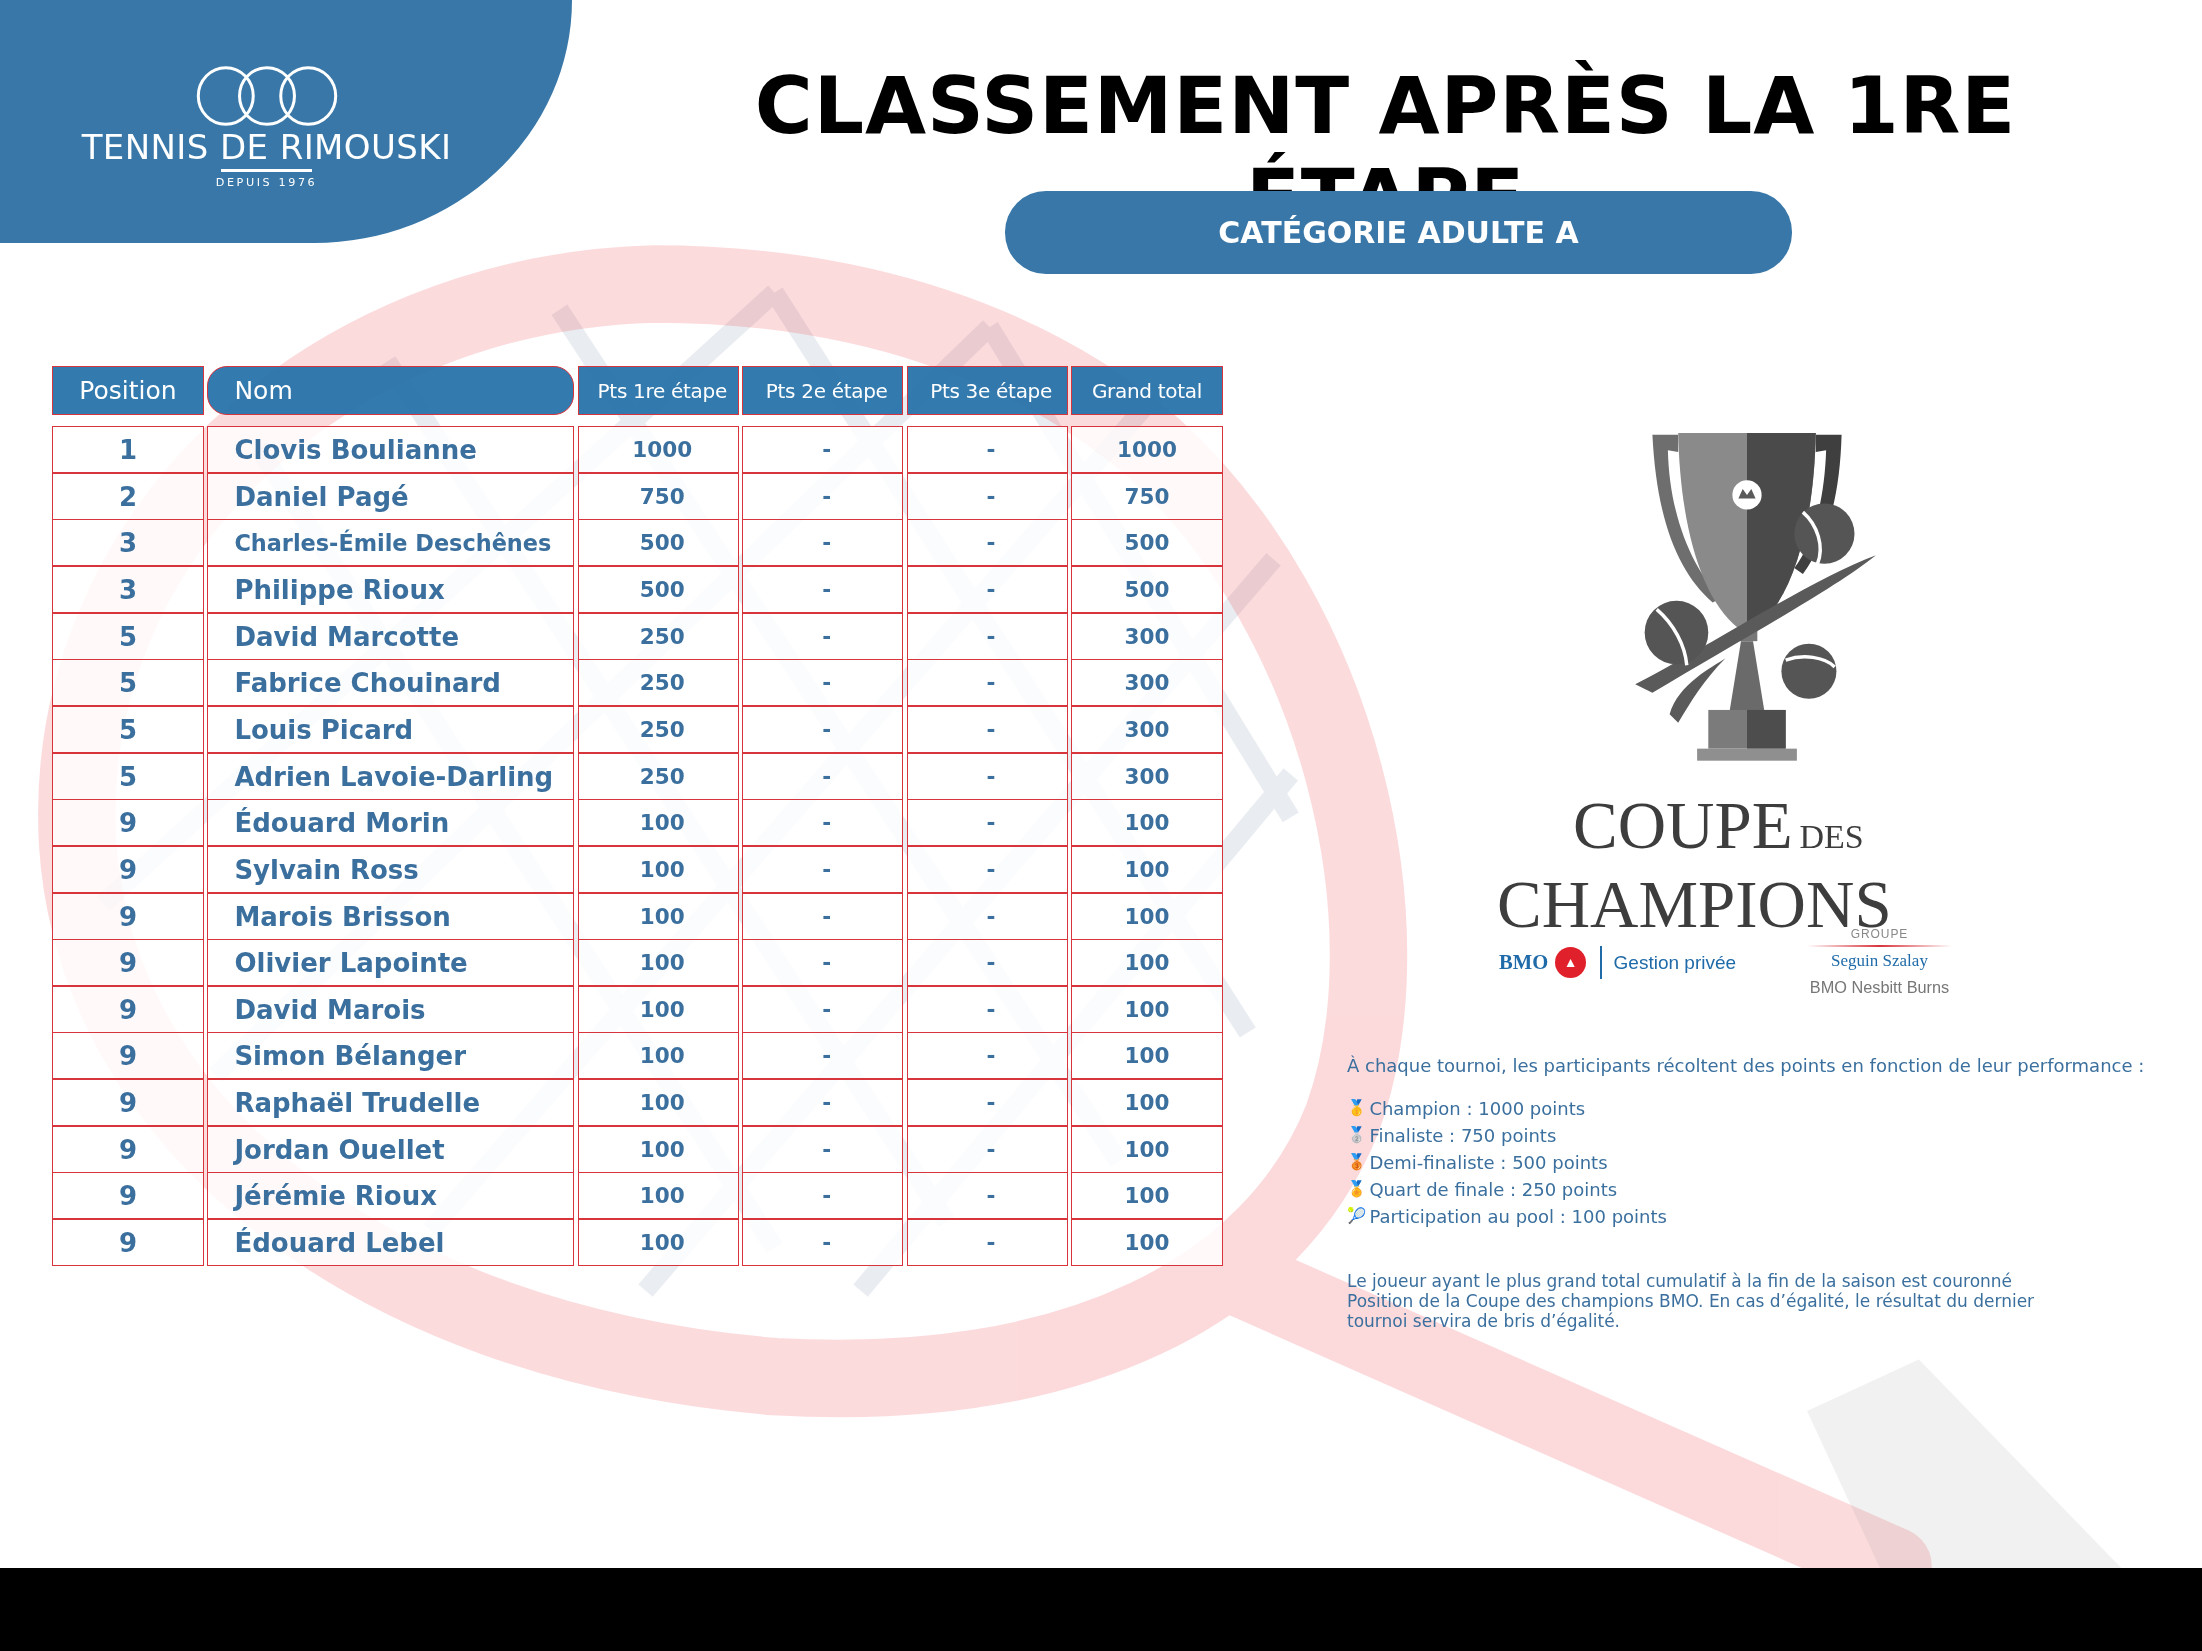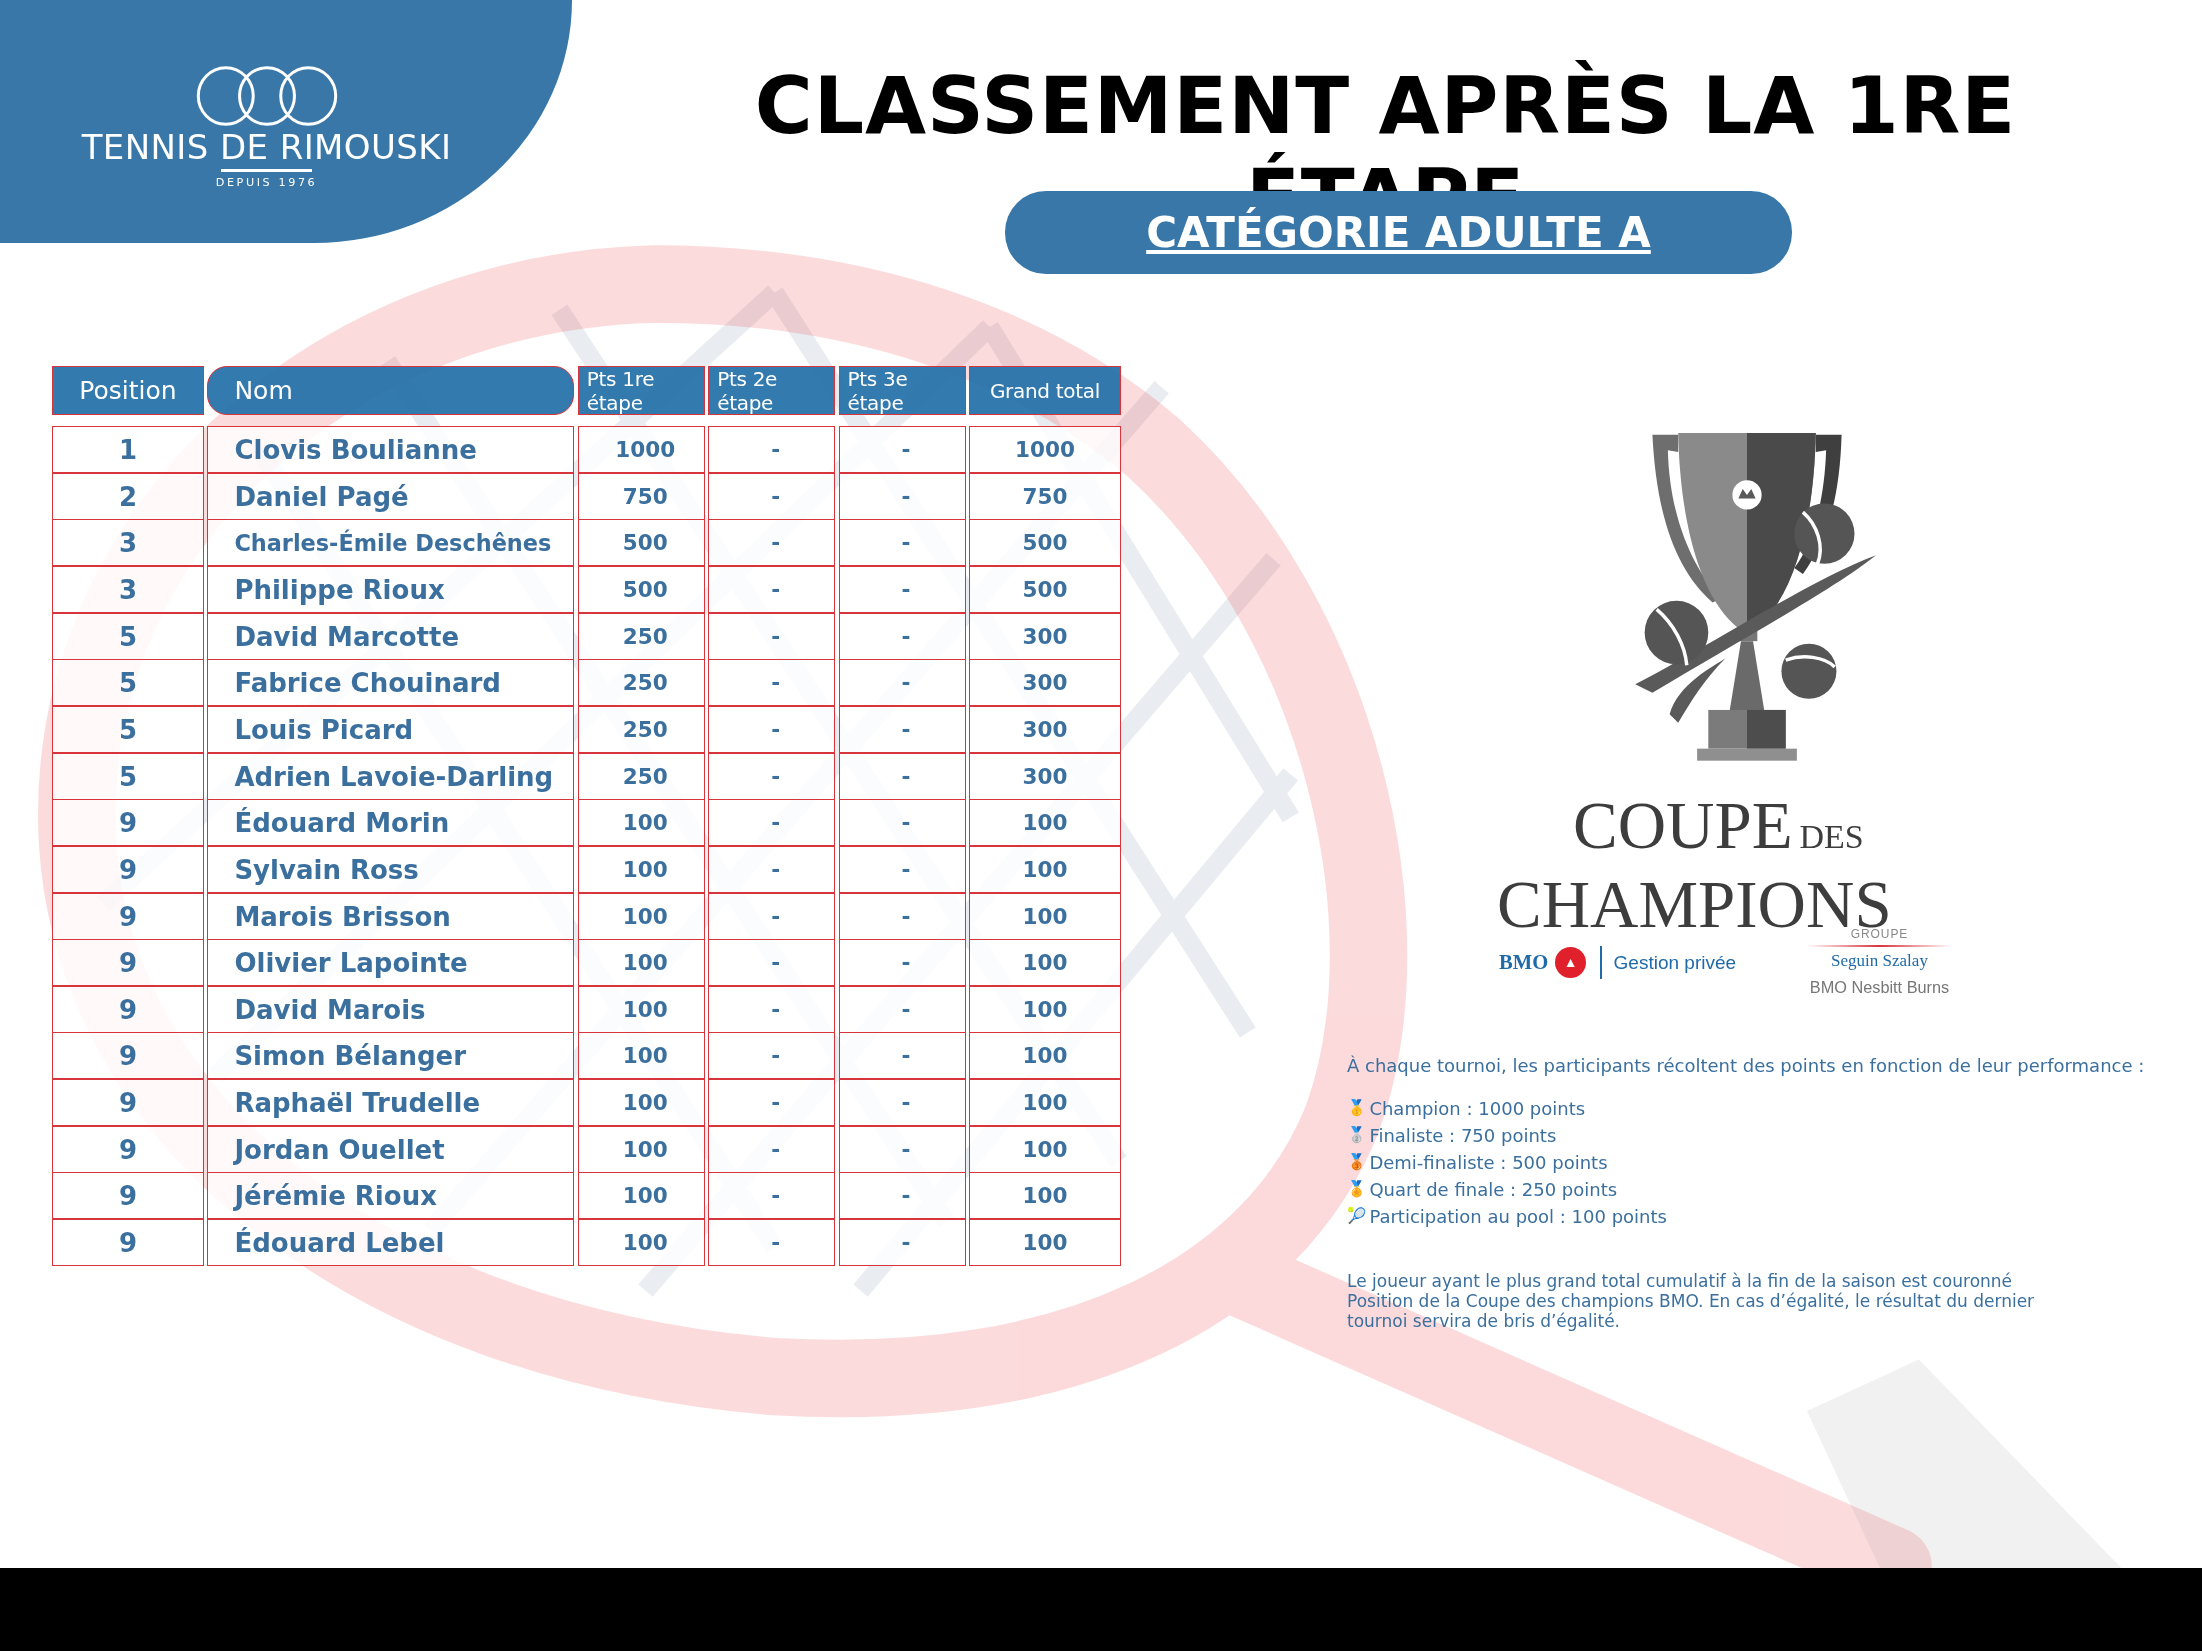--- a/index.html
+++ b/index.html
@@ -33,40 +33,40 @@
     position: absolute; left: 680px; top: 60px; width: 1411px; text-align: center;
     font-family: "DejaVu Sans", sans-serif; font-weight: bold; font-size: 79px;
     color: #000000; letter-spacing: 0.9px; z-index: 2;
   }
   .category-pill {
     position: absolute; left: 1005px; top: 191px; width: 787px; height: 83px;
     background: #3877a8; border-radius: 41px; z-index: 2;
     display: flex; align-items: center; justify-content: center;
   }
   .category-pill span {
-    color: #ffffff; font-family: "DejaVu Sans", sans-serif; font-weight: bold; font-size: 42px; text-decoration: underline;
+    color: #ffffff; font-family: "DejaVu Sans", sans-serif; font-weight: bold; font-size: 30px;
   }
 
   
   .standings { position: absolute; left: 52px; top: 366px; z-index: 2; }
   .row { display: flex; position: absolute; left: 0; }
   .cell {
     height: 100%; border: 1.7px solid #d8343c; display: flex; align-items: center;
     margin-right: 3.4px; background: rgba(255,255,255,0.82);
   }
   .hdr .cell {
     background: rgba(40,115,170,0.95); color: #ffffff;
     font-family: "DejaVu Sans", sans-serif; font-size: 22.4px; justify-content: center;
   }
   .hdr .cell.name { justify-content: flex-start; padding-left: 26px; font-size: 25px; border-radius: 20px; }
   .hdr .cell.pos { font-size: 25px; }
   .hdr .cell.pts { font-size: 20px; letter-spacing: -0.3px; }
   .c-pos { width: 152px; justify-content: center; }
   .c-name { width: 367px; justify-content: flex-start; padding-left: 26px; }
-  .c-pts { width: 127px; justify-content: center; padding-left: 8px; }
+  .c-pts { width: 161px; justify-content: center; padding-left: 8px; }
   .c-tot { width: 152px; justify-content: center; margin-right: 0; }
   .body-row .cell {
     color: #3a6f9e; font-family: "DejaVu Sans", sans-serif; font-weight: bold;
     border-top-width: 0.9px; border-bottom-width: 0.9px;
   }
   .body-row .c-pos { font-size: 26px; }
   .body-row .c-name { font-size: 26px; }
   .body-row .c-name.small { font-size: 22.4px; }
   .body-row .c-pts, .body-row .c-tot { font-size: 21.5px; }
 

